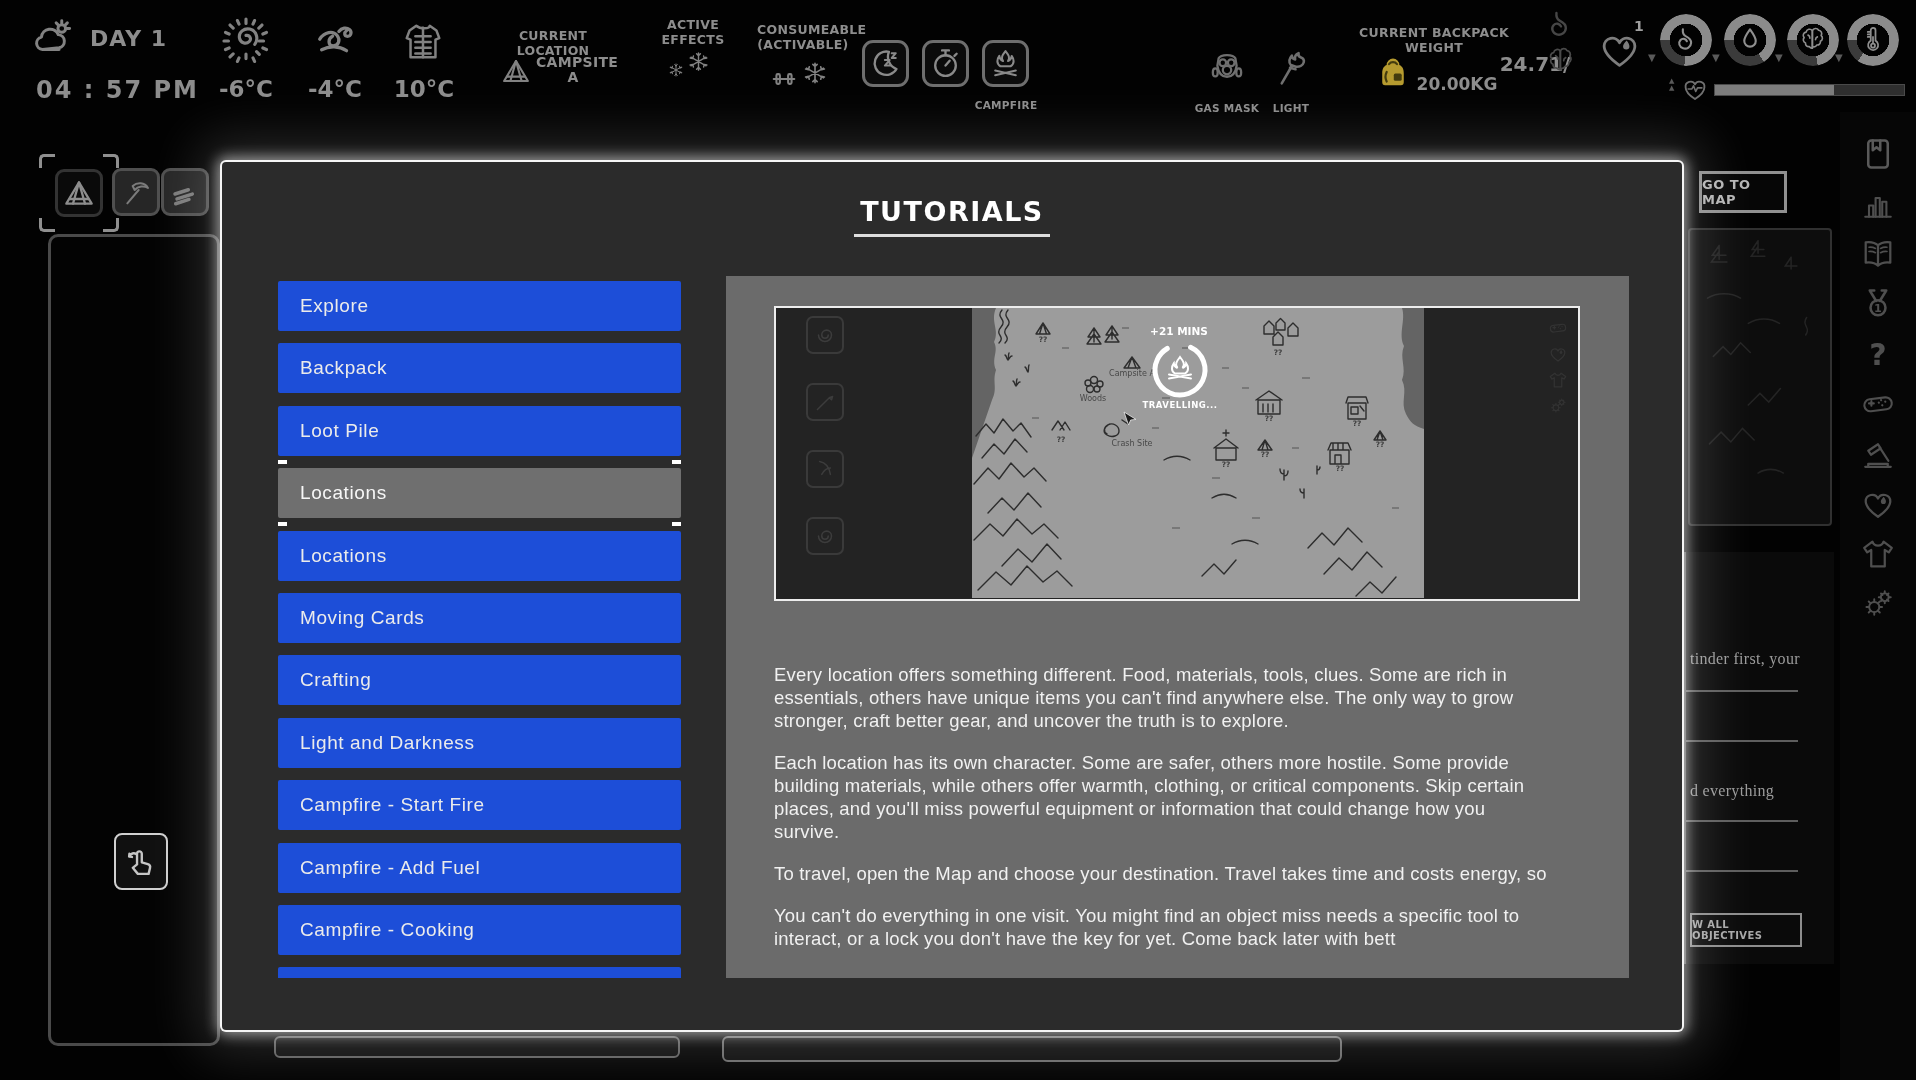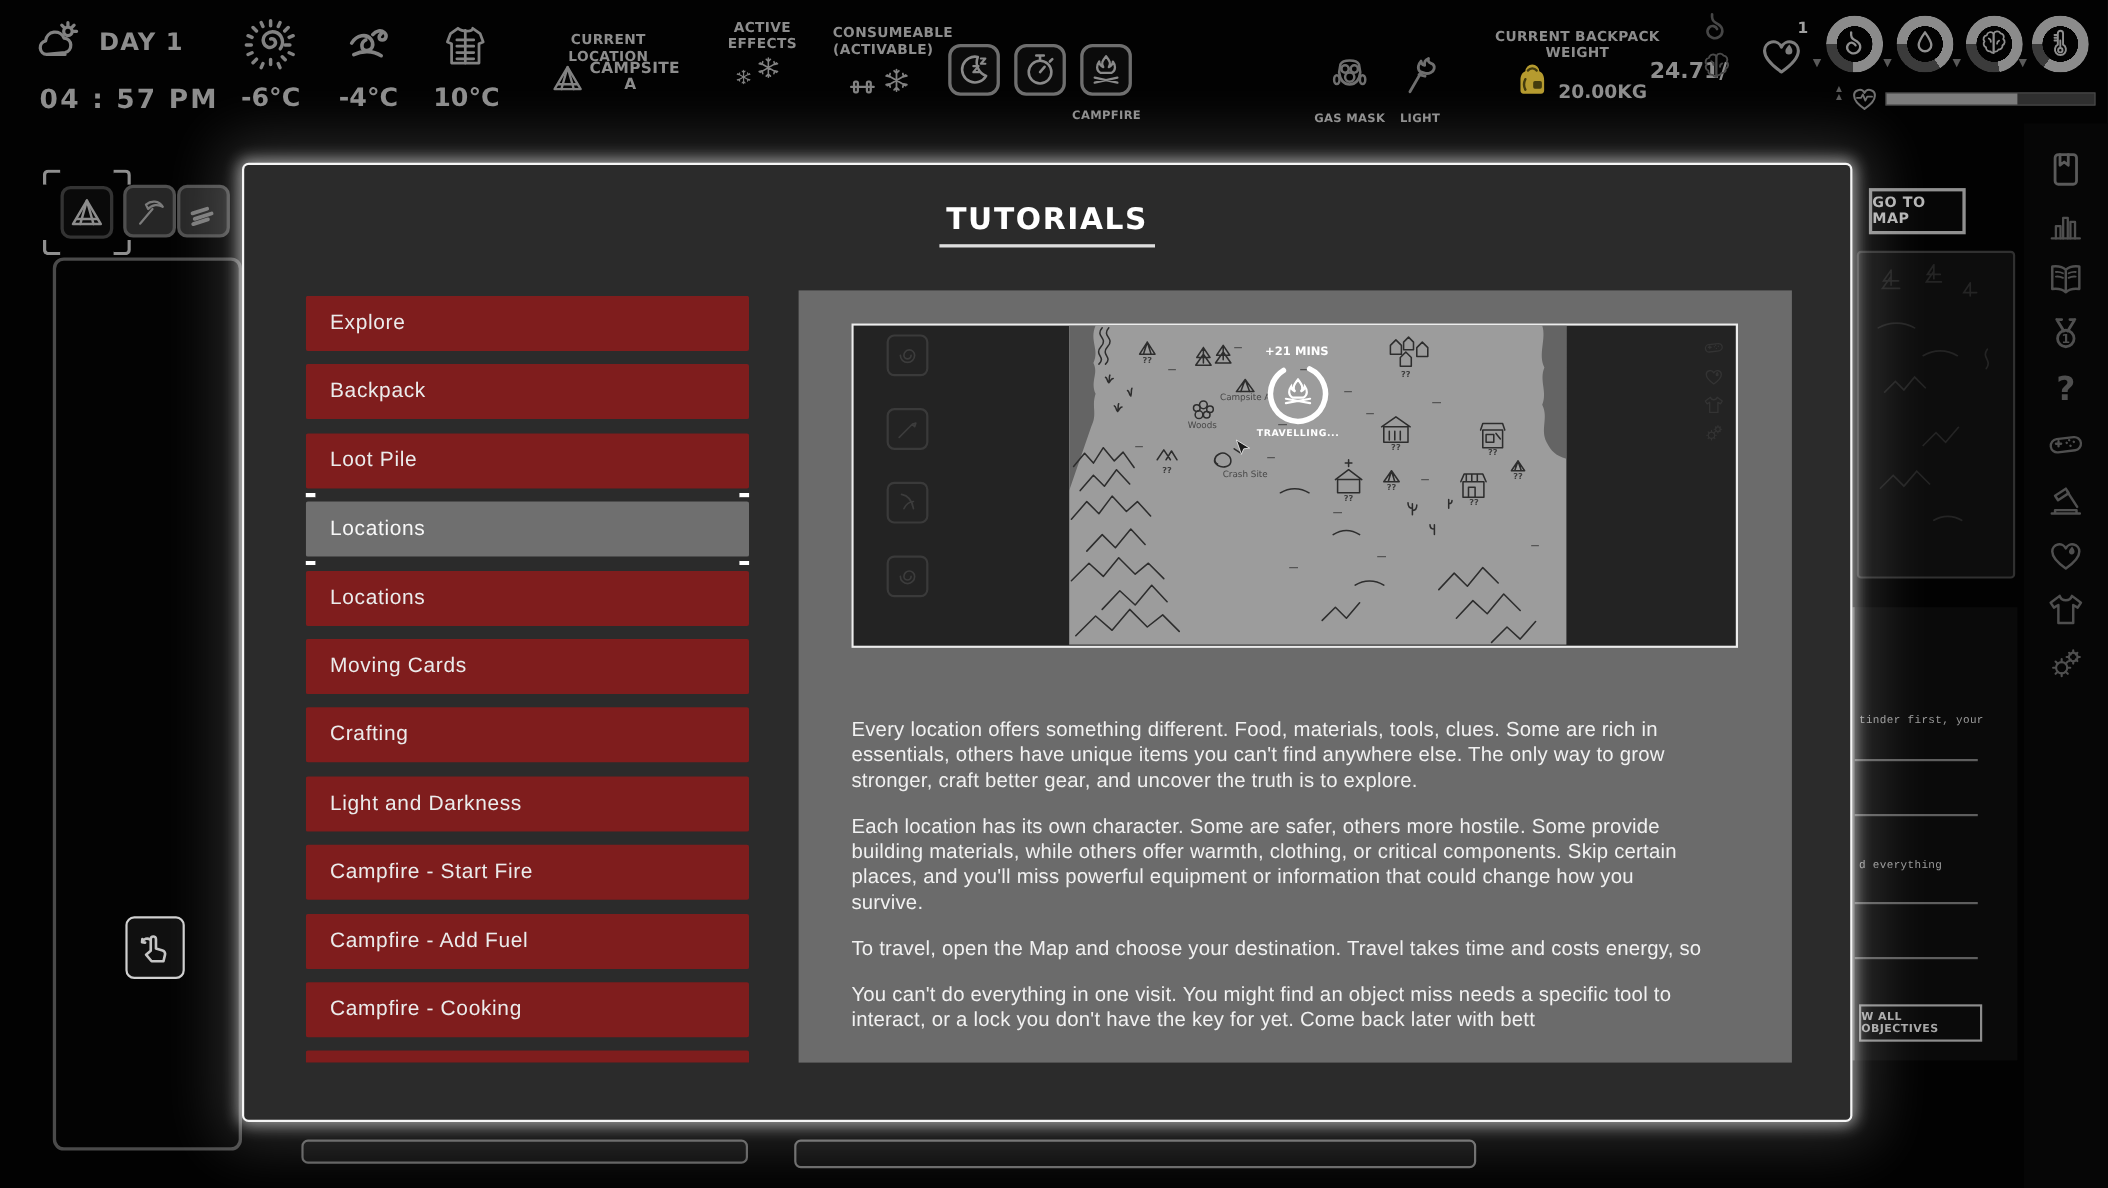--- a/index.html
+++ b/index.html
@@ -23,36 +23,36 @@
 .tab .ico{width:32px;height:32px;color:#7b7b7b}
 .corner{position:absolute;width:18px;height:16px;border:4px solid #fff}
 .ctl{left:-9px;top:-8px;border-right:none;border-bottom:none;border-radius:5px 0 0 0}
 .ctr{right:-9px;top:-8px;border-left:none;border-bottom:none;border-radius:0 5px 0 0}
 .cbl{left:-9px;bottom:-8px;border-right:none;border-top:none;border-radius:0 0 0 5px}
 .cbr{right:-9px;bottom:-8px;border-left:none;border-top:none;border-radius:0 0 5px 0}
 .corner.gray{border-color:#8f8f8f;width:16px;height:14px;border-width:3px}
 .side-ico{width:36px;height:36px;color:#4f4f4f;margin:0 auto}
 .hline{position:absolute;border-top:2px solid #5e5e5e;width:112px;left:1686px}
 
-#modal{left:222px;top:150px;width:1460px;height:868px;background:#2b2b2b;border-radius:4px;
+#modal{left:222px;top:162px;width:1460px;height:868px;background:#2b2b2b;border-radius:4px;
  box-shadow:0 0 0 2px #f5f5f5,0 0 14px 5px rgba(255,255,255,.55),0 0 55px 22px rgba(255,255,255,.16)}
 #modal-title{left:0;right:0;top:34px;text-align:center}
 #modal-title span{display:inline-block;color:#fff;font-size:27px;font-weight:bold;letter-spacing:1.5px;border-bottom:3px solid #dedede;padding:0 6px 7px}
 #topic-list{left:56px;top:119px;width:403px;height:697px;overflow:hidden}
-.topic{position:relative;height:50px;margin-bottom:12.4px;background:#7f1d1d;border-radius:2px;display:flex;align-items:center;padding-left:22px;color:#ebebeb;font-size:19px;letter-spacing:.6px;font-family:"Liberation Sans",sans-serif}
+.topic{position:relative;height:50px;margin-bottom:12.4px;background:#1d4ed8;border-radius:2px;display:flex;align-items:center;padding-left:22px;color:#ebebeb;font-size:19px;letter-spacing:.6px;font-family:"Liberation Sans",sans-serif}
 .topic.selected{background:#6f6f6f;color:#f7f7f7}
 #content{left:504px;top:114px;width:903px;height:702px;background:#6b6b6b;overflow:hidden}
 #frame{left:48px;top:30px;width:806px;height:295px;border:2.5px solid #ededed;background:#232323;overflow:hidden}
 .slot{width:38px;height:38px;border:2px solid #3a3a3a;border-radius:7px;margin-bottom:29px;display:flex;align-items:center;justify-content:center}
 .slot .ico{width:26px;height:26px;color:#3c3c3c}
 #mapwrap{left:196px;top:0;width:452px;height:290px;background:#9c9c9c}
 #tut-text{left:48px;top:387px;width:806px;height:293px;overflow:hidden;color:#f1f1f1;font-family:"Liberation Sans",sans-serif;font-size:18.5px}
 #tut-text .para{margin-bottom:19px}
 #tut-text .line{line-height:23px;letter-spacing:.2px;white-space:nowrap}
-.objfrag{color:#9b9b9b;font-size:10px;letter-spacing:.3px;font-family:Liberation Mono, monospace}
+.objfrag{color:#9b9b9b;font-size:16px;letter-spacing:.3px;font-family:Liberation Serif, serif}
 </style>
 </head>
 <body>
 
 <div class="a" style="left:0;top:0;width:1916px;height:120px">
   <span class="a ico" style="left:30px;top:18px;width:46px;height:42px">
       <svg viewBox="0 0 24 24" fill="none" stroke="currentColor" stroke-width="1.7" stroke-linecap="round" stroke-linejoin="round">
         <circle cx="17" cy="6" r="2.2"></circle>
         <path d="M17 1.5V3M21.5 6H20M20.2 2.8l-1 1M13.8 2.8l1 1"></path>
         <path d="M6 18a3.6 3.6 0 01-.6-7.1A5 5 0 0115 9.5 3.8 3.8 0 0115.5 17zM6 18h9.5"></path>

